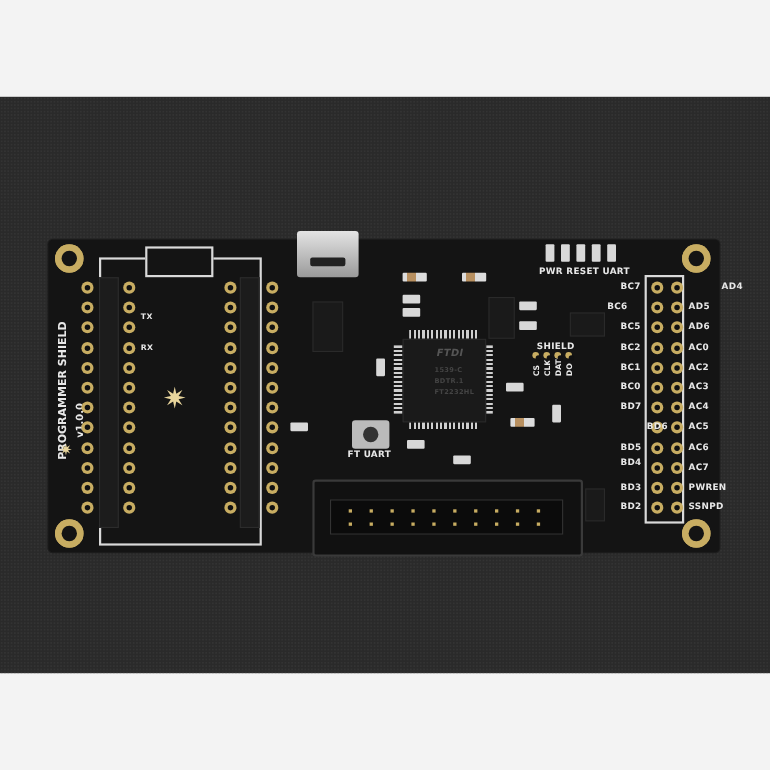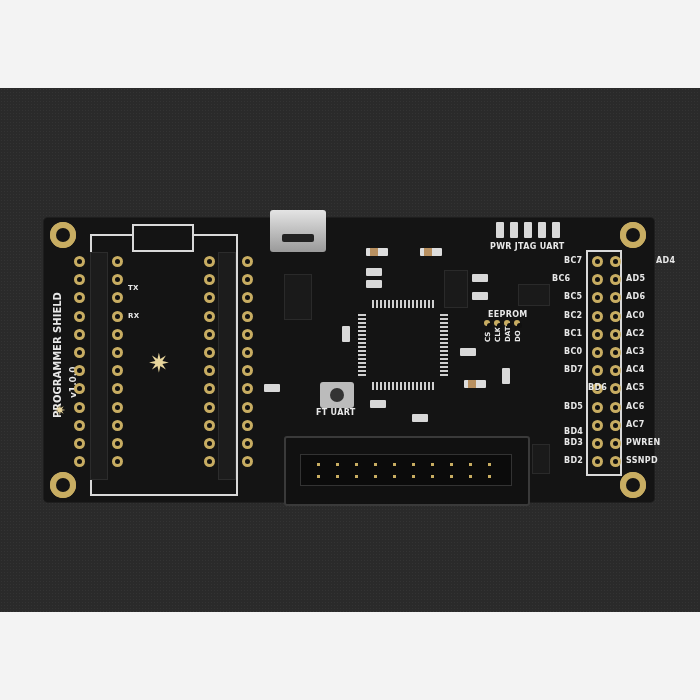--- a/index.html
+++ b/index.html
@@ -59,27 +59,33 @@
 
   <div class="outline" style="left:542px;top:32px;width:32px;height:222px"></div>
   <div id="pads-right"></div>
   <div id="labels-left"></div>
   <div id="labels-right"></div>
 
   <div class="ic-pins" style="left:328px;top:82px;width:62px;height:8px"></div>
   <div class="ic-pins" style="left:328px;top:164px;width:62px;height:8px"></div>
   <div class="ic-pins-v" style="left:314px;top:96px;width:8px;height:62px"></div>
   <div class="ic-pins-v" style="left:396px;top:96px;width:8px;height:62px"></div>
+  <div class="chip" style="left:322px;top:90px;width:74px;height:74px">
+    <div class="label" style="left:30px;top:8px;color:#555;font-size:9px;font-style:italic">FTDI</div>
+    <div class="label" style="left:28px;top:24px;color:#444;font-size:6px">1539-C</div>
+    <div class="label" style="left:28px;top:34px;color:#444;font-size:6px">BDTR.1</div>
+    <div class="label" style="left:28px;top:44px;color:#444;font-size:6px">FT2232HL</div>
+  </div>
 
   <div class="chip" style="left:474px;top:66px;width:30px;height:20px"></div>
   <div class="chip" style="left:400px;top:52px;width:22px;height:36px"></div>
   <div class="chip" style="left:240px;top:56px;width:26px;height:44px"></div>
 
-  <div class="label" style="left:444px;top:92px;font-size:8px">EEPROM</div>
-  <div class="label" style="left:446px;top:24px;font-size:8px">PWR JTAG UART</div>
+  <div class="label" style="left:444px;top:92px;font-size:8px">SHIELD</div>
+  <div class="label" style="left:446px;top:24px;font-size:8px">PWR RESET UART</div>
   <div id="eeprom-pins"></div>
 
   <div class="smd" style="left:452px;top:4px;width:8px;height:16px"></div>
   <div class="smd" style="left:466px;top:4px;width:8px;height:16px"></div>
   <div class="smd" style="left:480px;top:4px;width:8px;height:16px"></div>
   <div class="smd" style="left:494px;top:4px;width:8px;height:16px"></div>
   <div class="smd" style="left:508px;top:4px;width:8px;height:16px"></div>
   <div class="smd tan" style="left:322px;top:30px;width:22px"></div>
   <div class="smd tan" style="left:376px;top:30px;width:22px"></div>
   <div class="smd tan" style="left:420px;top:162px;width:22px"></div>
@@ -170,21 +176,21 @@
     <div class="pad" style="left:566px;top:238.2px"></div>
     <div class="label" style="left:520px;top:38px;font-size:8px">BC7</div>
     <div class="label" style="left:508px;top:56.2px;font-size:8px">BC6</div>
     <div class="label" style="left:520px;top:74.4px;font-size:8px">BC5</div>
     <div class="label" style="left:520px;top:92.6px;font-size:8px">BC2</div>
     <div class="label" style="left:520px;top:110.8px;font-size:8px">BC1</div>
     <div class="label" style="left:520px;top:129px;font-size:8px">BC0</div>
     <div class="label" style="left:520px;top:147.2px;font-size:8px">BD7</div>
     <div class="label" style="left:544px;top:165.39999999999998px;font-size:8px">BD6</div>
     <div class="label" style="left:520px;top:183.6px;font-size:8px">BD5</div>
-    <div class="label" style="left:520px;top:209px;font-size:8px">BD4</div>
+    <div class="label" style="left:520px;top:198px;font-size:8px">BD4</div>
     <div class="label" style="left:520px;top:220px;font-size:8px">BD3</div>
     <div class="label" style="left:520px;top:238.2px;font-size:8px">BD2</div>
     <div class="label" style="left:612px;top:38px;font-size:8px">AD4</div>
     <div class="label" style="left:582px;top:56.2px;font-size:8px">AD5</div>
     <div class="label" style="left:582px;top:74.4px;font-size:8px">AD6</div>
     <div class="label" style="left:582px;top:92.6px;font-size:8px">AC0</div>
     <div class="label" style="left:582px;top:110.8px;font-size:8px">AC2</div>
     <div class="label" style="left:582px;top:129px;font-size:8px">AC3</div>
     <div class="label" style="left:582px;top:147.2px;font-size:8px">AC4</div>
     <div class="label" style="left:582px;top:165.39999999999998px;font-size:8px">AC5</div>

